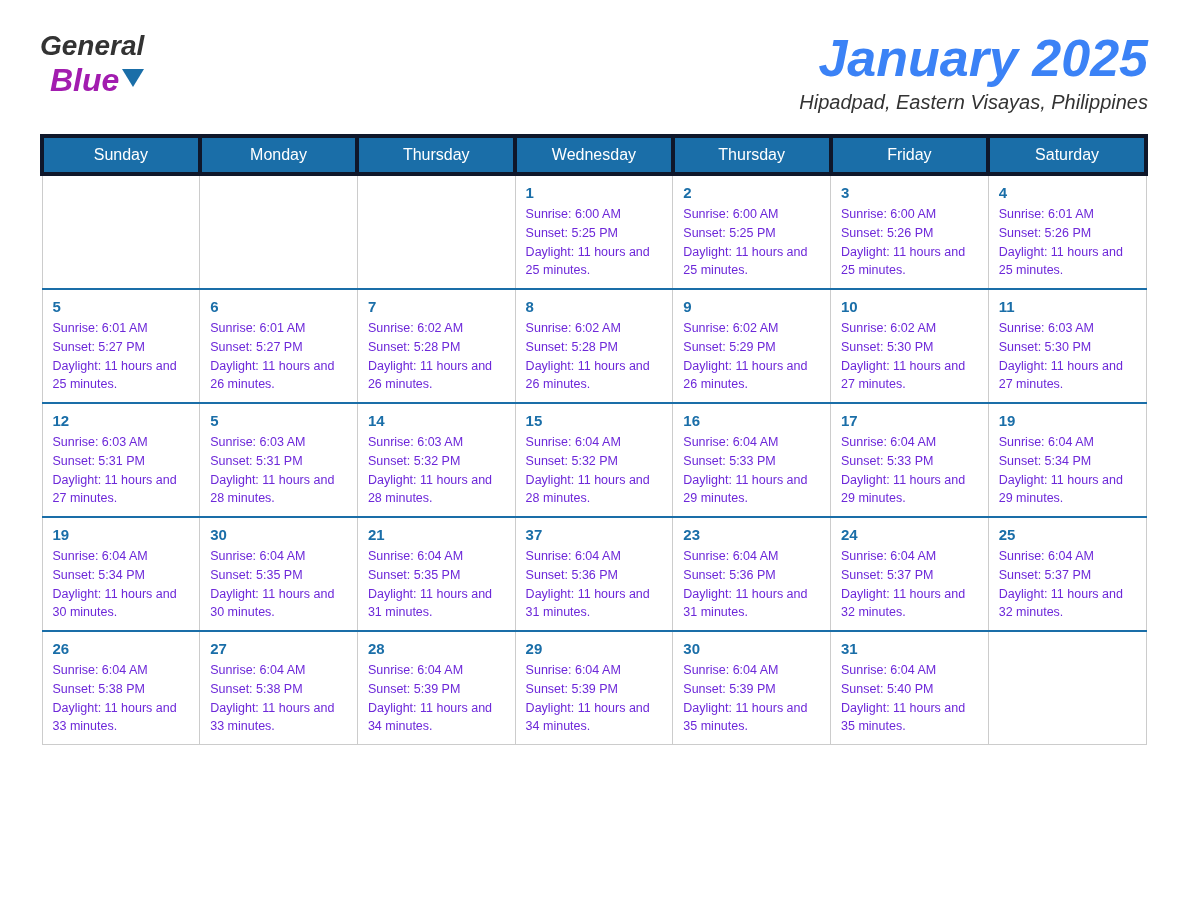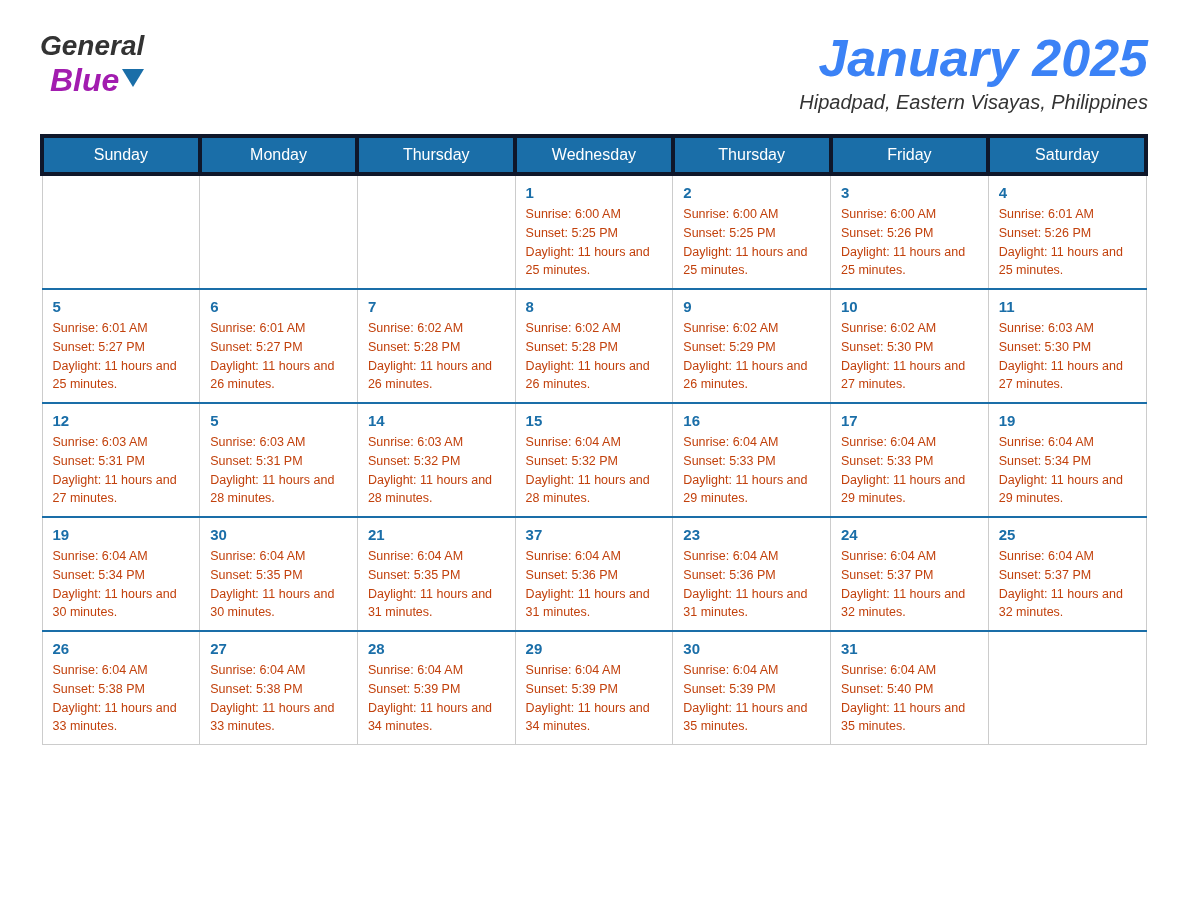--- a/index.html
+++ b/index.html
@@ -70,21 +70,21 @@
     }
     .day-num {
       font-size: 15px;
       font-weight: bold;
       color: #1a6ea8;
       display: block;
       margin-bottom: 4px;
     }
     .day-info {
       font-size: 12.5px;
-      color: #c2410c;
+      color: #6d28d9;
       line-height: 1.5;
     }
     tr.week-row td {
       border-top: 2px solid #1a6ea8;
     }
     .empty-cell {
       background: #fff;
     }
   </style>
 </head>

